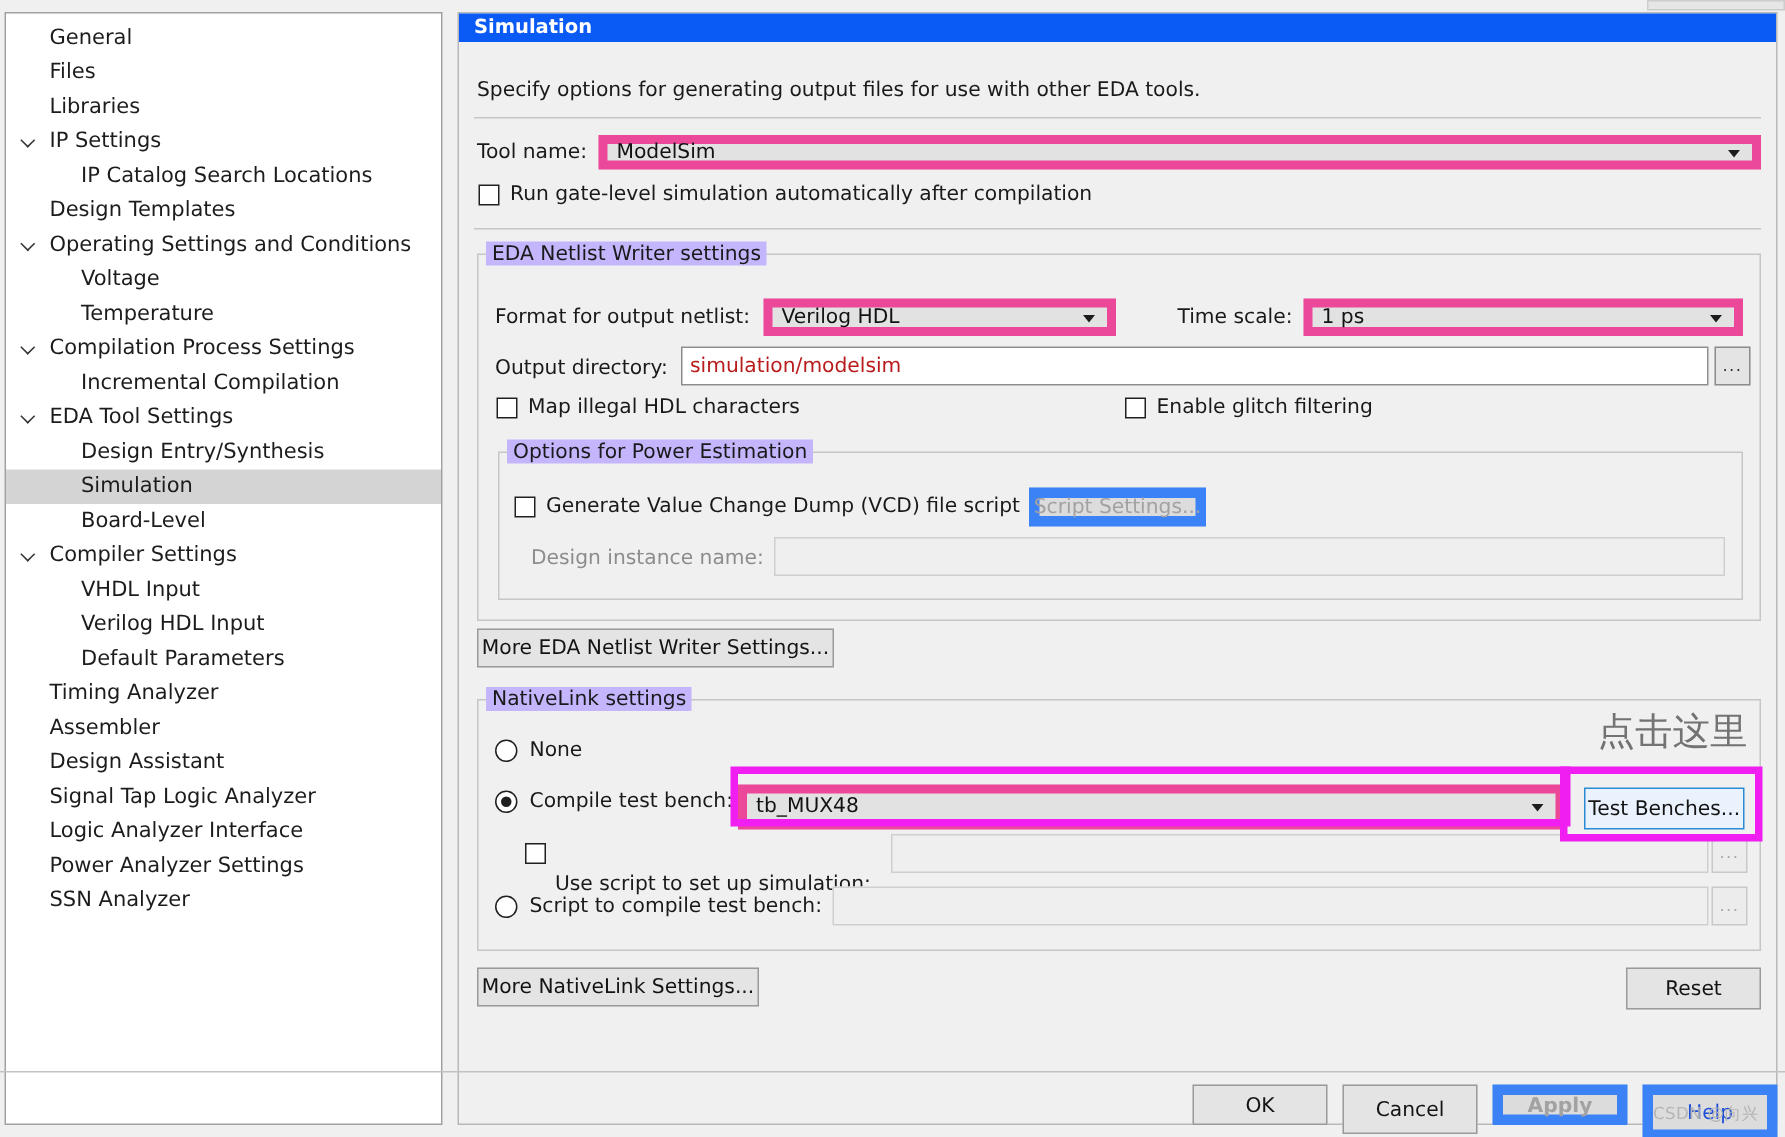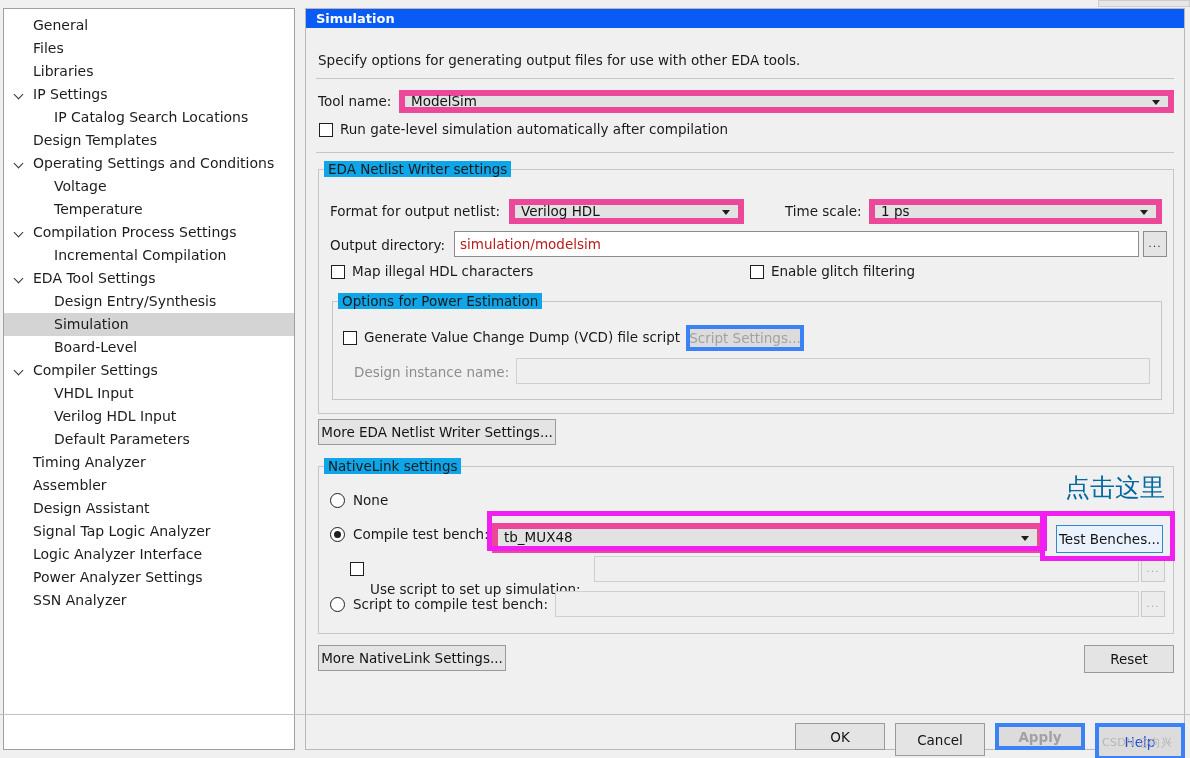--- a/index.html
+++ b/index.html
@@ -210,21 +210,21 @@
   }
 
   
   .group {
     position: absolute;
     border: 1px solid #c6c6c6;
     box-sizing: border-box;
   }
   .group-title {
     position: absolute;
-    background: #0ea5e9;
+    background: #c4b5fd;
     padding: 0 4px;
     font-size: 13.5px;
     color: #1a1a1a;
     white-space: nowrap;
   }
 
   
   .btn {
     position: absolute;
     background: #e4e4e4;
@@ -232,38 +232,38 @@
     box-sizing: border-box;
     font-size: 13.5px;
     color: #141414;
     display: flex;
     align-items: center;
     justify-content: center;
     white-space: nowrap;
   }
   .btn.disabled {
     background: #dcdcdc;
-    border: 4px solid #3b82f6;
+    border: 7px solid #3b82f6;
     color: #a2a2a2;
   }
   .btn.focus-blue {
     background: #eaf3fd;
     border: 1px solid #2a8ad4;
   }
 
   
   .hl {
     position: absolute;
     border: 5px solid #f01ef0;
     box-sizing: border-box;
     pointer-events: none;
   }
   .cn-note {
     position: absolute;
-    color: #0369a1;
+    color: #737373;
     font-size: 25px;
     font-weight: 500;
     white-space: nowrap;
     font-family: "DejaVu Sans", "Liberation Sans", sans-serif;
   }
 
   
   .footer-sep {
     position: absolute;
     left: 0;

